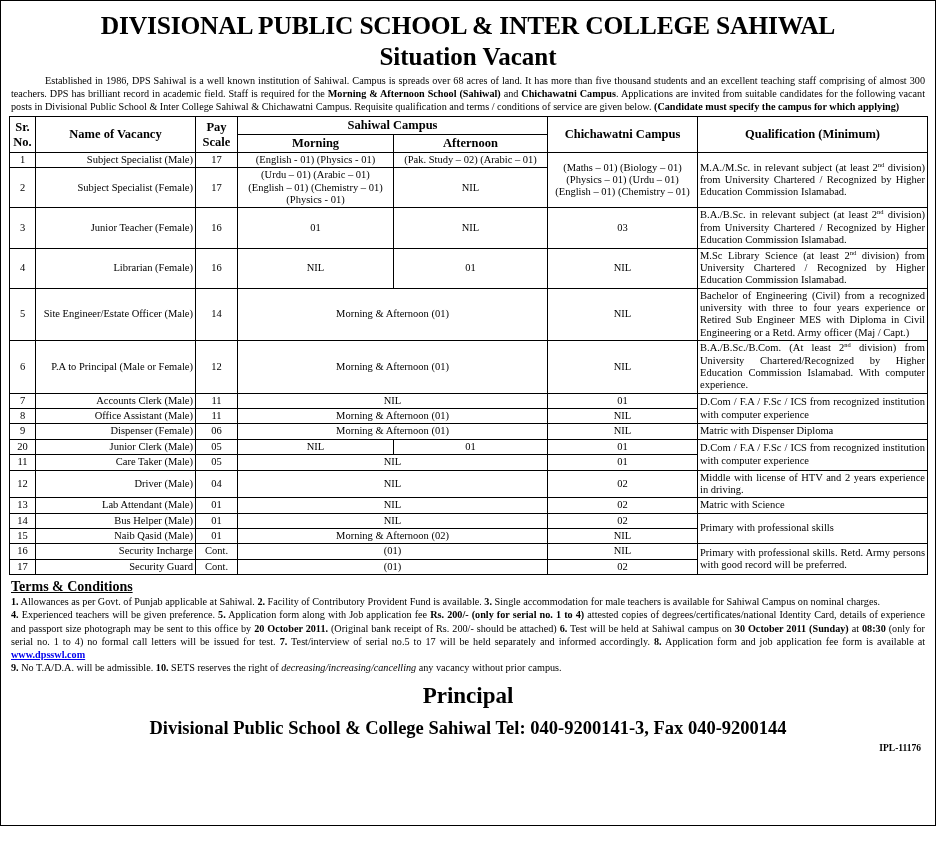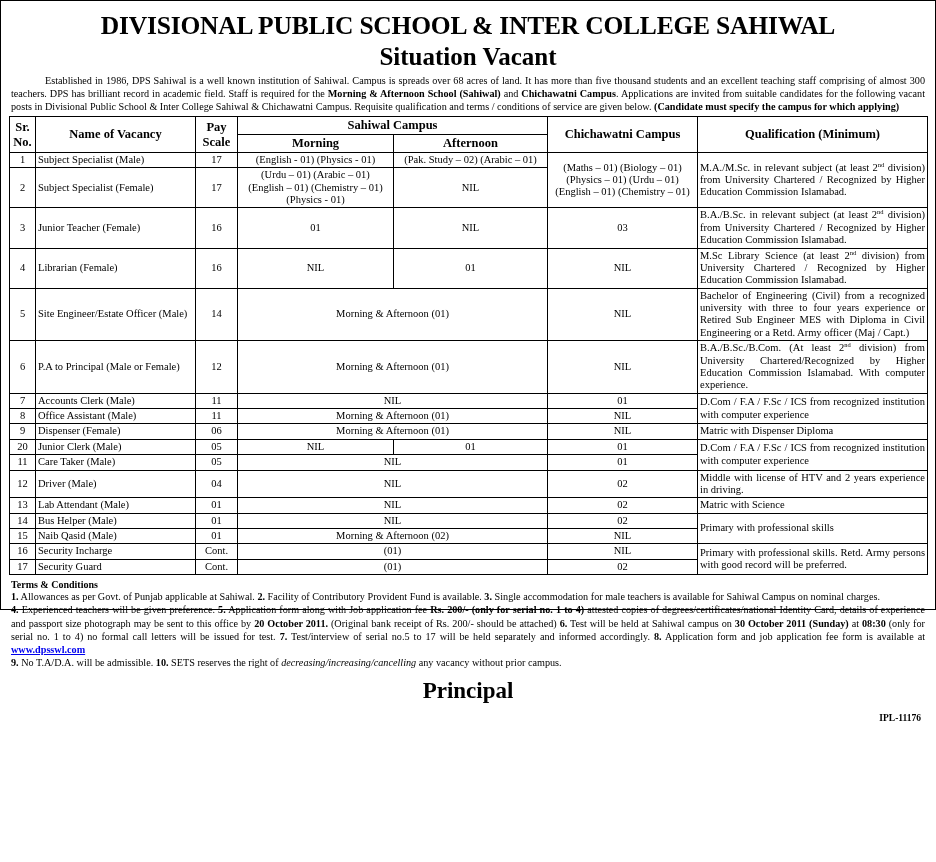--- a/index.html
+++ b/index.html
@@ -5,21 +5,21 @@
 <style>
   html,body{margin:0;padding:0;background:#ffffff;}
   body{
     width:936px;height:862px;
     font-family:"Liberation Serif", serif;
     color:#000;
     -webkit-font-smoothing:none;
   }
   #page{
     position:relative;
-    width:936px;height:610px;
+    width:936px;height:826px;
     box-sizing:border-box;
     padding:6px 8px 0 8px;
     border:1px solid #000;
   }
   .title{
     text-align:center;
     font-weight:bold;
     font-size:25.5px;
     letter-spacing:-0.2px;
     line-height:1.05;
@@ -62,27 +62,28 @@
   }
   th.small{font-size:12px;}
   td.c{text-align:center;}
   td.q{
     text-align:justify;
     font-size:10.4px;
     padding:2px 4px;
     line-height:1.22;
     vertical-align:middle;
   }
-  td.name{text-align:left;font-size:10.6px;}
+  td.name{text-align:right;font-size:10.6px;}
   td.sr{text-align:center;font-size:10.6px;}
   sup{font-size:6.5px;vertical-align:super;line-height:0;}
 
   .terms-head{
     font-weight:bold;
-    font-size:10px;
+    font-size:14px;
+    text-decoration:underline;
     margin:4px 0 0 2px;
   }
   .terms{
     font-size:10.2px;
     line-height:1.3;
     text-align:justify;
     margin:0 2px;
   }
   .terms b{font-weight:bold;}
   .terms i{font-style:italic;}
@@ -283,15 +284,16 @@
 
   <div class="terms-head">Terms &amp; Conditions</div>
 
   <p class="terms"><b>1.</b><span> Allowances as per Govt. of Punjab applicable at Sahiwal.  </span><b>2.</b><span> Facility of Contributory Provident Fund is available.  </span><b>3.</b><span> Single accommodation for male teachers is available for Sahiwal Campus on nominal charges.</span></p>
 
   <p class="terms"><b>4.</b><span> Experienced teachers will be given preference.  </span><b>5.</b><span> Application form along with Job application fee </span><b>Rs. 200/- (only for serial no. 1 to 4)</b><span> attested copies of degrees/certificates/national Identity Card, details of experience and passport size photograph may be sent to this office by </span><b>20 October 2011.</b><span> (Original bank receipt of Rs. 200/- should be attached)  </span><b>6.</b><span> Test will be held at Sahiwal campus on </span><b>30 October 2011 (Sunday)</b><span> at </span><b>08:30</b><span> (only for serial no. 1 to 4)</span><span> no formal call letters will be issued for test.  </span><b>7.</b><span> Test/interview of serial no.5 to 17 will be held separately and informed accordingly.  </span><b>8.</b><span> Application form and job application fee form is available at </span><a class="url" href="#">www.dpsswl.com</a></p>
 
   <p class="terms"><b>9.</b><span> No T.A/D.A. will be admissible.  </span><b>10.</b><span> SETS reserves the right of </span><i>decreasing/increasing/cancelling</i><span> any vacancy without prior campus.</span></p>
 
   <div class="principal">Principal</div>
+  <div class="footer-line">Divisional Public School &amp; College Sahiwal Tel: 040-9200141-3, Fax 040-9200144</div>
   <div class="code">IPL-11176</div>
 
 </div>
 
 </body></html>

